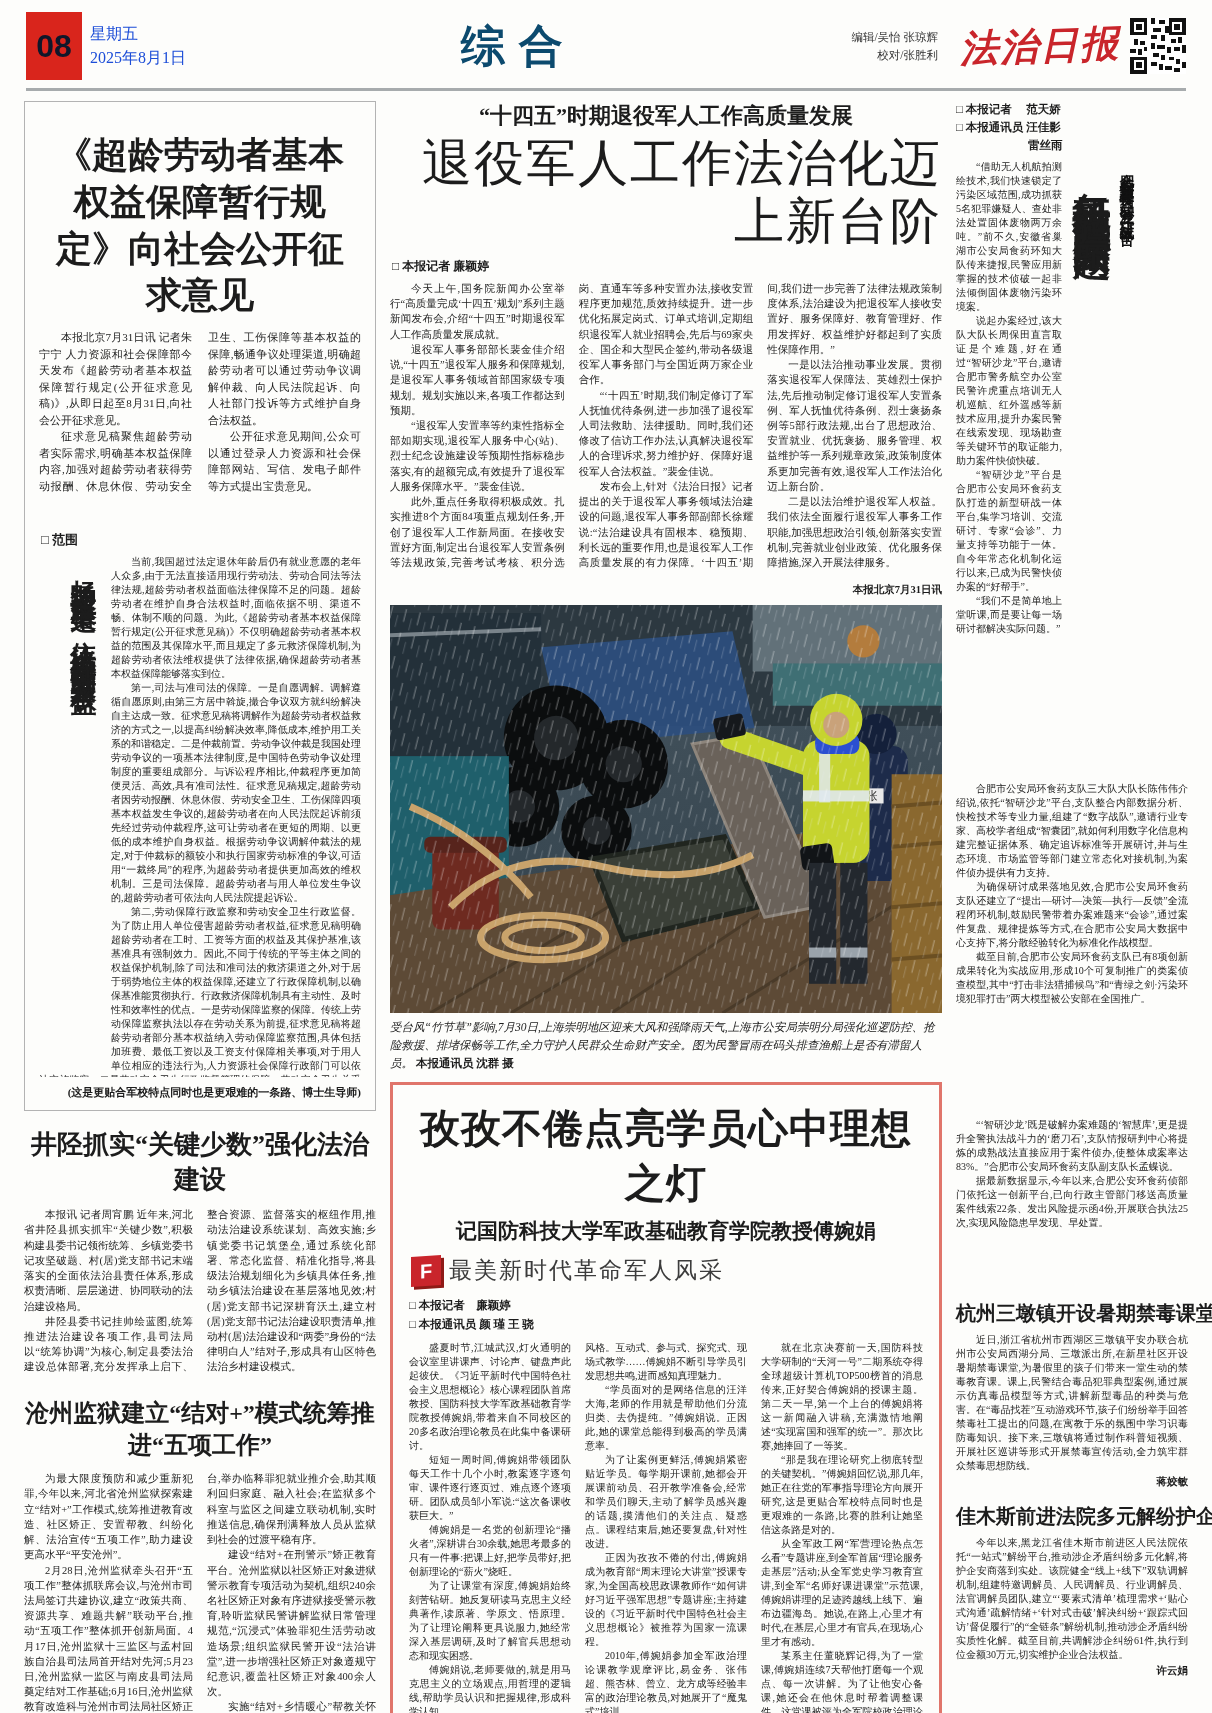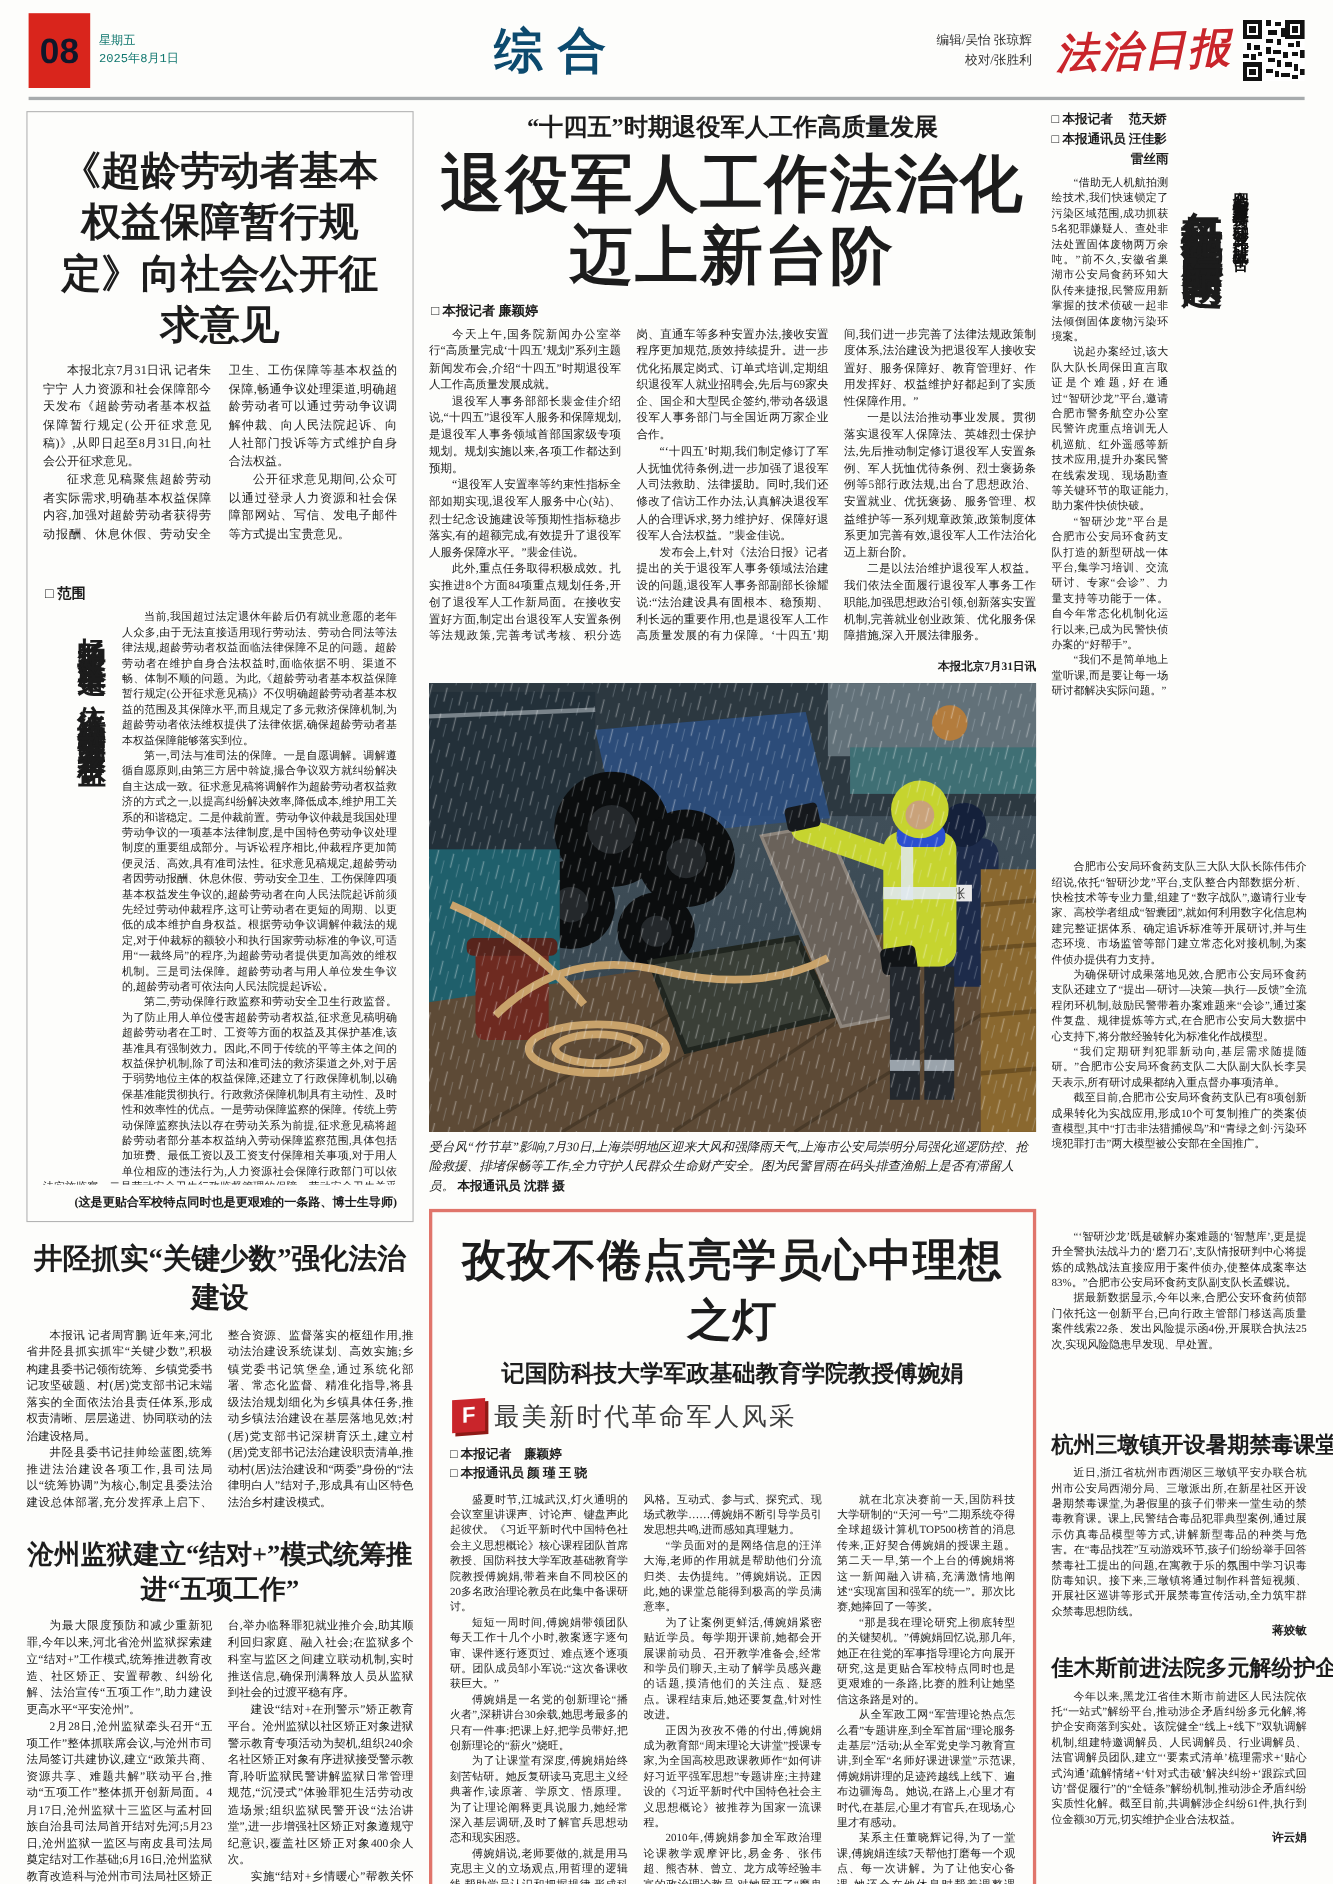--- a/index.html
+++ b/index.html
@@ -3,21 +3,21 @@
 <meta charset="utf-8">
 <style>
   html,body{margin:0;padding:0;}
   body{width:1212px;height:1713px;overflow:hidden;background:#fdfdfb;
        font-family:"Liberation Serif","DejaVu Serif",serif;color:#1c1c1c;}
   
   .hdr{display:flex;align-items:center;padding:10px 26px 4px 26px;height:72px;}
   .pagenum{background:#d9251c;color:#0f172a;font-family:"Liberation Sans",sans-serif;
            font-weight:bold;font-size:32px;width:56px;height:68px;display:flex;
            align-items:center;justify-content:center;}
-  .dateblock{font-size:11px;line-height:1.5;margin-left:8px;color:#0f766e;font-family:Liberation Mono, monospace;}
+  .dateblock{font-size:16px;line-height:1.5;margin-left:8px;color:#1d4ed8;}
   .section-title{flex:1;text-align:center;color:#0c4a6e;font-size:44px;font-weight:bold;
            letter-spacing:14px;font-family:"Liberation Sans",sans-serif;}
   .editors{font-size:11.5px;line-height:1.6;color:#333;text-align:right;margin-right:12px;white-space:nowrap;}
   .masthead{color:#c9252b;font-size:38px;font-weight:bold;font-style:italic;
             letter-spacing:2px;transform:rotate(-2deg);margin:0 10px;white-space:nowrap;}
   .qr{width:56px;height:56px;}
   .hdr-rule{height:3px;background:#a7abad;margin:2px 26px 10px 26px;}
   
   .main{display:flex;gap:14px;padding:0 24px;}
   .col-left{width:352px;flex:none;}
@@ -36,22 +36,22 @@
           height:505px;width:58px;margin:4px 14px 4px 0;letter-spacing:4px;line-height:1.1;}
   .noteA{font-size:11px;font-weight:bold;text-align:right;text-indent:0;margin-top:8px;}
   .artB{margin-top:16px;}
   .hB{font-size:26px;font-weight:bold;text-align:center;margin:4px 0 10px 0;}
   .bodyB{columns:2;column-gap:14px;height:172px;overflow:hidden;}
   .artC{margin-top:18px;}
   .hC{font-size:24px;font-weight:bold;text-align:center;margin:4px 0 10px 0;}
   .bodyC{columns:2;column-gap:14px;height:432px;overflow:hidden;}
   
   .kickerD{font-size:22px;font-weight:bold;text-align:center;margin-bottom:4px;}
-  .hD{font-family:"Liberation Sans",sans-serif;font-size:57px;font-weight:bold;
-      text-align:center;letter-spacing:2px;line-height:1.15;margin-bottom:8px;}
+  .hD{font-family:"Liberation Sans",sans-serif;font-size:50px;font-weight:normal;
+      text-align:right;letter-spacing:2px;line-height:1.15;margin-bottom:8px;}
   .bylineD{font-size:12px;font-weight:bold;text-indent:0;margin:4px 0 6px 2px;}
   .bodyD{columns:3;column-gap:14px;height:302px;overflow:hidden;}
   .dateline{font-size:10.5px;font-weight:bold;text-align:right;text-indent:0;}
   .photo{margin-top:8px;width:552px;height:408px;display:block;}
   .caption{font-size:11.5px;line-height:1.55;margin-top:6px;font-style:italic;}
   .caption .credit{font-weight:bold;font-style:normal;white-space:nowrap;}
   .redbox{border:3px solid #e0756b;margin-top:10px;padding:12px 16px 12px 16px;}
   .hE{font-size:40px;font-weight:bold;text-align:center;letter-spacing:1px;margin:4px 0 6px 0;}
   .subE{font-family:"Liberation Sans",sans-serif;font-size:21px;font-weight:bold;
         text-align:center;margin-bottom:10px;}
@@ -294,21 +294,20 @@
             <p>说起办案经过,该大队大队长周保田直言取证是个难题,好在通过“智研沙龙”平台,邀请合肥市警务航空办公室民警许虎重点培训无人机巡航、红外遥感等新技术应用,提升办案民警在线索发现、现场勘查等关键环节的取证能力,助力案件快侦快破。</p>
             <p>“智研沙龙”平台是合肥市公安局环食药支队打造的新型研战一体平台,集学习培训、交流研讨、专家“会诊”、力量支持等功能于一体。自今年常态化机制化运行以来,已成为民警快侦办案的“好帮手”。</p>
             <p>“我们不是简单地上堂听课,而是要让每一场研讨都解决实际问题。”</p>
           </div>
         <div class="rhead">每场研讨都能解决办案实际问题</div>
         <div class="rkick">合肥公安创新建立环食药“智研沙龙”研战一体平台</div>
       </div>
       <div class="rmid xsmall">
           <p>合肥市公安局环食药支队三大队大队长陈伟伟介绍说,依托“智研沙龙”平台,支队整合内部数据分析、快检技术等专业力量,组建了“数字战队”,邀请行业专家、高校学者组成“智囊团”,就如何利用数字化信息构建完整证据体系、确定追诉标准等开展研讨,并与生态环境、市场监管等部门建立常态化对接机制,为案件侦办提供有力支持。</p>
           <p>为确保研讨成果落地见效,合肥市公安局环食药支队还建立了“提出—研讨—决策—执行—反馈”全流程闭环机制,鼓励民警带着办案难题来“会诊”,通过案件复盘、规律提炼等方式,在合肥市公安局大数据中心支持下,将分散经验转化为标准化作战模型。</p>
-          <p>“我们定期研判犯罪新动向,基层需求随提随研。”合肥市公安局环食药支队二大队副大队长李昊天表示,所有研讨成果都纳入重点督办事项清单。</p>
           <p>截至目前,合肥市公安局环食药支队已有8项创新成果转化为实战应用,形成10个可复制推广的类案侦查模型,其中“打击非法猎捕候鸟”和“青绿之剑·污染环境犯罪打击”两大模型被公安部在全国推广。</p>
         </div>
       <div class="rend xsmall">
           <p>“‘智研沙龙’既是破解办案难题的‘智慧库’,更是提升全警执法战斗力的‘磨刀石’,支队情报研判中心将提炼的成熟战法直接应用于案件侦办,使整体成案率达83%。”合肥市公安局环食药支队副支队长孟蝶说。</p>
           <p>据最新数据显示,今年以来,合肥公安环食药侦部门依托这一创新平台,已向行政主管部门移送高质量案件线索22条、发出风险提示函4份,开展联合执法25次,实现风险隐患早发现、早处置。</p>
         </div>
     </div>
 
     <div class="artG">
       <div class="hG">杭州三墩镇开设暑期禁毒课堂</div>

